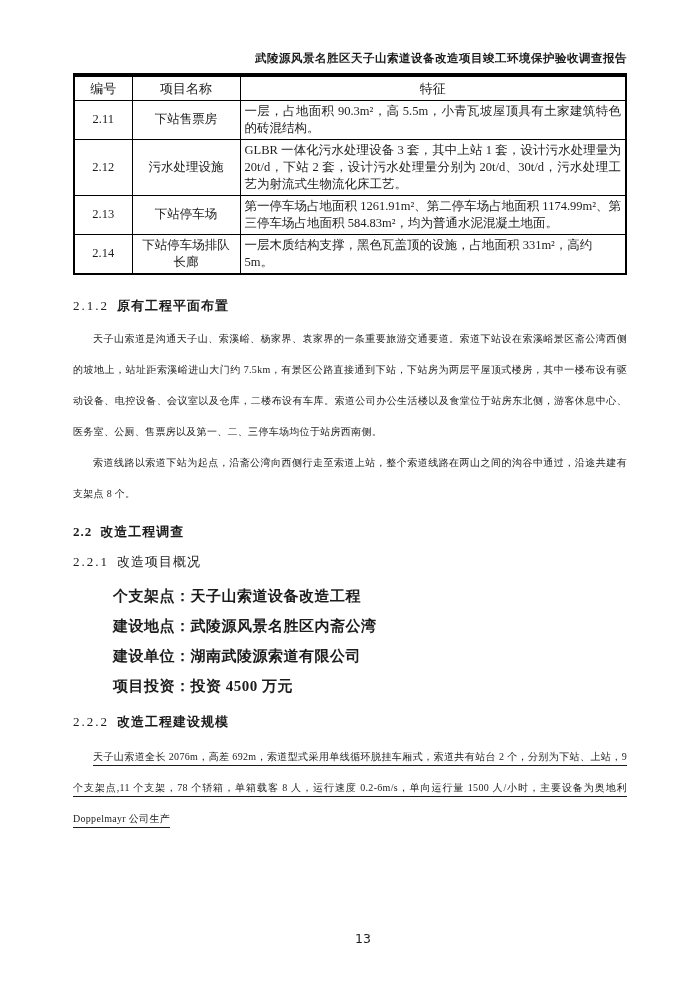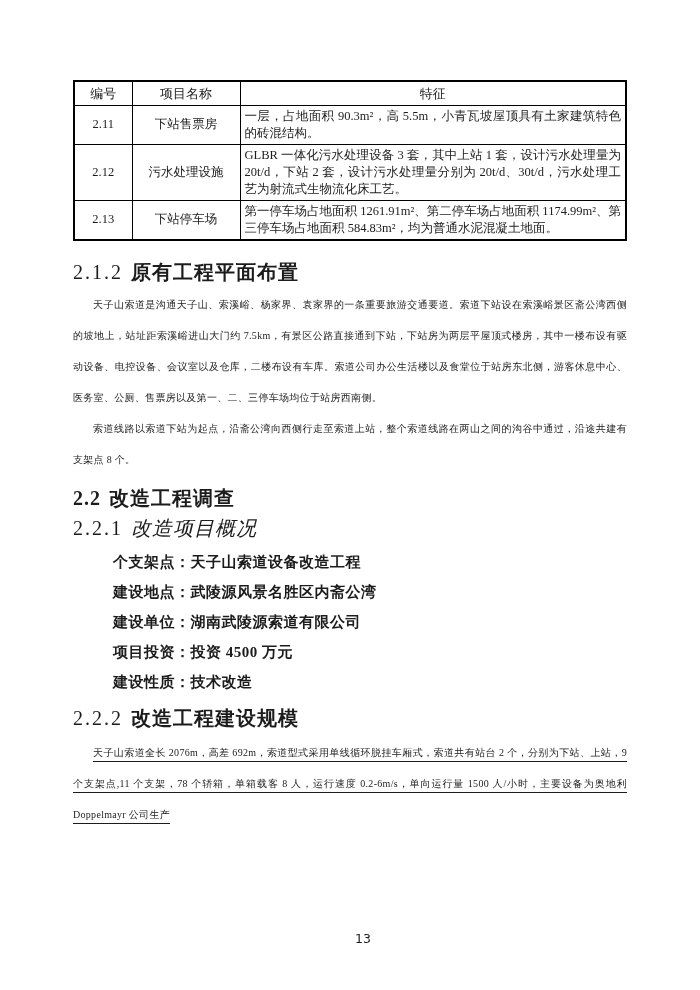--- a/index.html
+++ b/index.html
@@ -24,48 +24,48 @@
     letter-spacing: 0.5px;
     line-height: 16px;
     padding-bottom: 7px;
     border-bottom: 2px solid #000;
   }
   
   table.facilities {
     width: 100%;
     border-collapse: collapse;
     border: 2px solid #000;
-    margin-top: 30px;
+    margin-top: 0;
     font-size: 12.5px;
     padding-left: 25px;
   }
   table.facilities th, table.facilities td {
     border: 1px solid #000;
     padding: 2px 4px;
     line-height: 17px;
     vertical-align: middle;
     font-weight: normal;
   }
   table.facilities th { text-align: center; height: 24px; font-size: 13px; }
   col.c-id   { width: 58px; }
   col.c-name { width: 108px; }
   td.cell-id   { text-align: center; }
   td.cell-name { text-align: center; }
   td.cell-feature-justify { text-align: justify; text-justify: inter-ideograph; }
   td.cell-feature-center  { text-align: left; }
   
   .heading {
-    font-size: 20px;
+    font-size: 13px;
     margin: 20px 0 6px 0;
     line-height: 22px;
   }
   .heading .num { letter-spacing: 2px; margin-right: 8px; }
   .heading .ttl { font-weight: bold; letter-spacing: 1px; }
   .heading.all-bold .num { font-weight: bold; letter-spacing: 1px; }
-  .heading.plain .ttl { font-weight: normal; font-style: italic; }
+  .heading.plain .ttl { font-weight: normal; }
   
   .para {
     font-size: 10px;
     line-height: 31px;
     text-align: justify;
     text-justify: inter-ideograph;
     text-indent: 2em;
     margin: 0;
     letter-spacing: 0.3px;
   }
@@ -90,20 +90,21 @@
     text-align: center;
     font-size: 12.5px;
     font-family: "DejaVu Sans", "Liberation Sans", sans-serif;
   }
 </style>
 </head>
 <body>
 
 <div class="page">
 
+  <div class="doc-header">武陵源风景名胜区天子山索道设备改造项目竣工环境保护验收调查报告</div>
 
   <table class="facilities">
     <colgroup>
       <col class="c-id">
         <col class="c-name">
         <col>
     </colgroup>
     <thead>
       <tr>
         <th>编号</th>
@@ -120,20 +121,25 @@
       <tr>
         <td class="cell-id">2.12</td>
         <td class="cell-name">污水处理设施</td>
         <td class="cell-feature-justify">GLBR 一体化污水处理设备 3 套，其中上站 1 套，设计污水处理量为 20t/d，下站 2 套，设计污水处理量分别为 20t/d、30t/d，污水处理工艺为射流式生物流化床工艺。</td>
       </tr>
       <tr>
         <td class="cell-id">2.13</td>
         <td class="cell-name">下站停车场</td>
         <td class="cell-feature-center">第一停车场占地面积 1261.91m²、第二停车场占地面积 1174.99m²、第三停车场占地面积 584.83m²，均为普通水泥混凝土地面。</td>
       </tr>
+      <tr>
+        <td class="cell-id">2.14</td>
+        <td class="cell-name">下站停车场排队长廊</td>
+        <td class="cell-feature-center">一层木质结构支撑，黑色瓦盖顶的设施，占地面积 331m²，高约 5m。</td>
+      </tr>
     </tbody>
   </table>
 
   <div class="heading">
     <span class="num">2.1.2</span><span class="ttl">原有工程平面布置</span>
   </div>
 
   <p class="para">天子山索道是沟通天子山、索溪峪、杨家界、袁家界的一条重要旅游交通要道。索道下站设在索溪峪景区斋公湾西侧的坡地上，站址距索溪峪进山大门约 7.5km，有景区公路直接通到下站，下站房为两层平屋顶式楼房，其中一楼布设有驱动设备、电控设备、会议室以及仓库，二楼布设有车库。索道公司办公生活楼以及食堂位于站房东北侧，游客休息中心、医务室、公厕、售票房以及第一、二、三停车场均位于站房西南侧。</p>
   <p class="para">索道线路以索道下站为起点，沿斋公湾向西侧行走至索道上站，整个索道线路在两山之间的沟谷中通过，沿途共建有支架点 8 个。</p>
 
@@ -143,21 +149,20 @@
 
   <div class="heading plain" style="margin-top:8px; margin-bottom:8px;">
     <span class="num">2.2.1</span><span class="ttl">改造项目概况</span>
   </div>
 
   <div class="info-list">
     <div class="info-item"><span>个支架点：</span><span>天子山索道设备改造工程</span></div>
     <div class="info-item"><span>建设地点：</span><span>武陵源风景名胜区内斋公湾</span></div>
     <div class="info-item"><span>建设单位：</span><span>湖南武陵源索道有限公司</span></div>
     <div class="info-item"><span>项目投资：</span><span>投资 4500 万元</span></div>
-    <div class="info-item"><span>建设性质：</span><span>技术改造</span></div>
   </div>
 
   <div class="heading" style="margin-top:10px; margin-bottom:8px;">
     <span class="num">2.2.2</span><span class="ttl">改造工程建设规模</span>
   </div>
 
   <p class="para underlined">天子山索道全长 2076m，高差 692m，索道型式采用单线循环脱挂车厢式，索道共有站台 2 个，分别为下站、上站，9 个支架点,11 个支架，78 个轿箱，单箱载客 8 人，运行速度 0.2-6m/s，单向运行量 1500 人/小时，主要设备为奥地利 Doppelmayr 公司生产</p>
 
   <div class="page-number">13</div>
 

